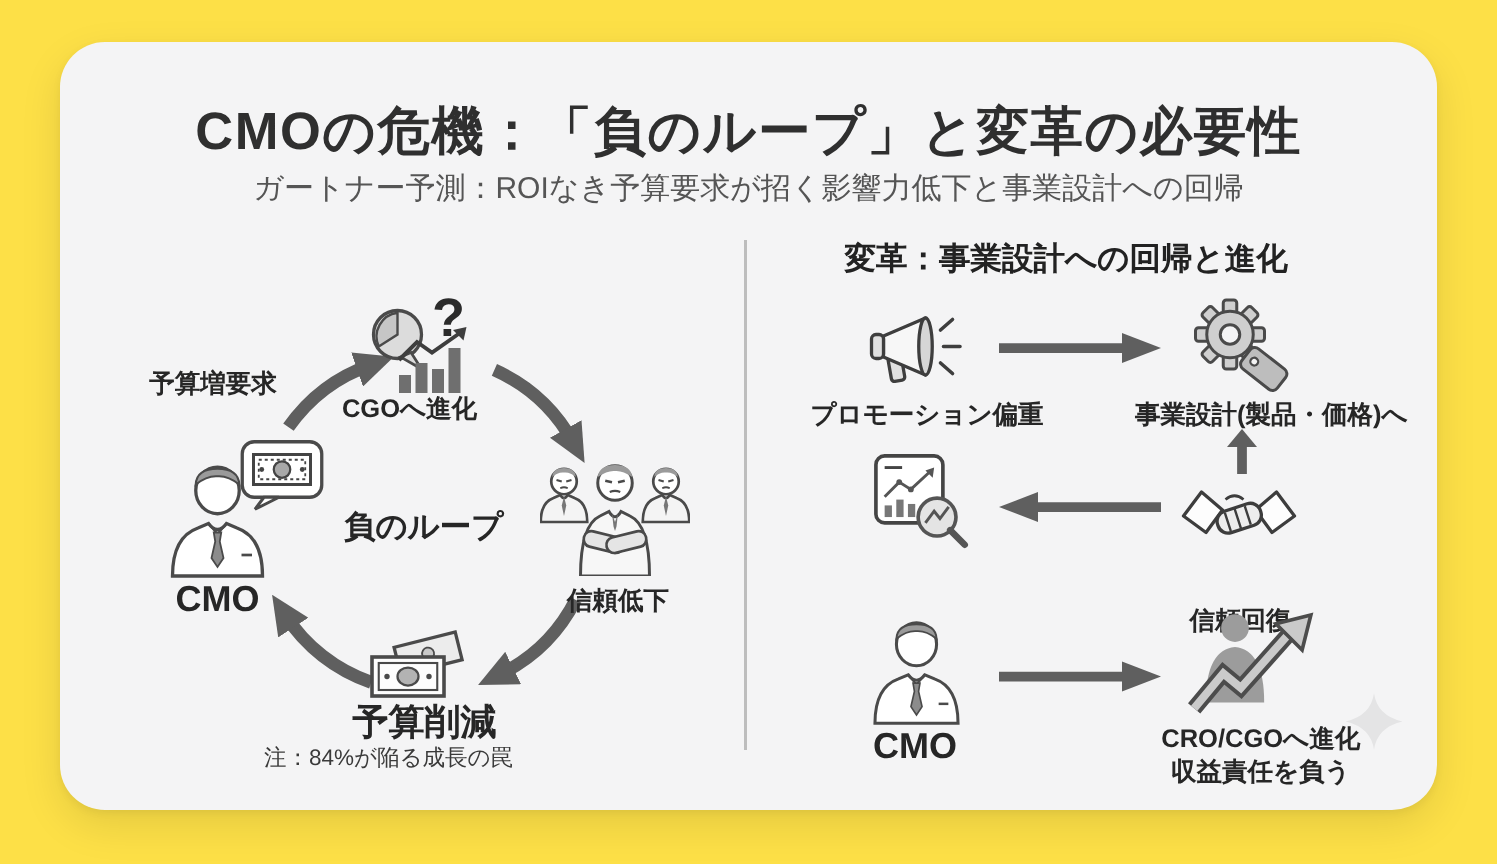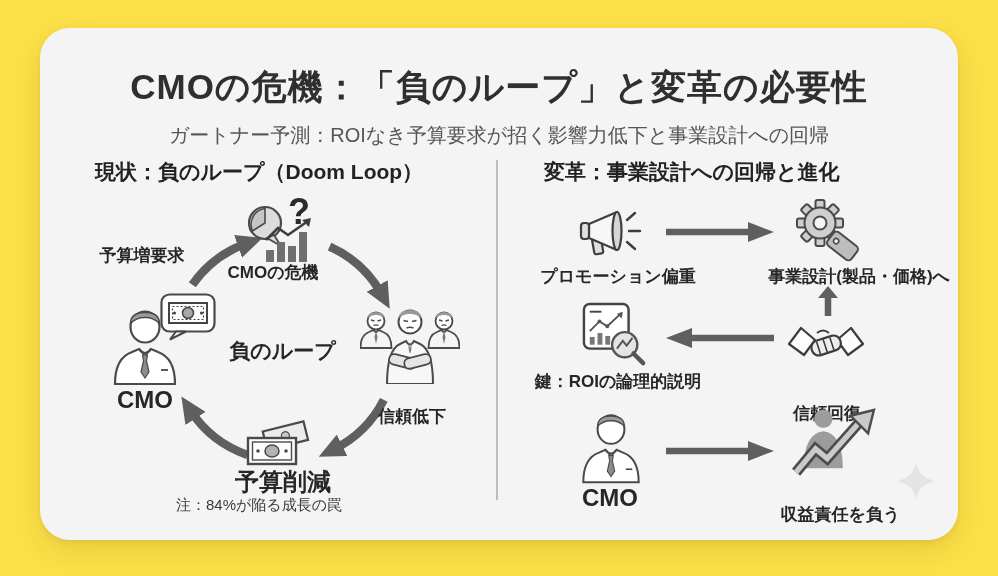--- a/index.html
+++ b/index.html
@@ -3,43 +3,42 @@
 <meta charset="utf-8">
 <style>
   html,body { margin:0; padding:0; background:#ffffff; }
   body { font-family:"Liberation Sans","DejaVu Sans",sans-serif; }
   .stage { position:relative; width:998px; height:576px; background:#fde047; overflow:hidden;padding-left:48px; }
   .abs { position:absolute; }
   .card { left:40px; top:28px; width:918px; height:512px; background:#f4f4f5;
           border-radius:30px; box-shadow:0 10px 28px rgba(0,0,0,.10), 0 2px 6px rgba(0,0,0,.05); }
   .title { left:40px; top:64px; width:918px; text-align:center; font-size:35px; font-weight:bold;
            color:#2f2f2f; letter-spacing:1px; }
-  .subtitle { left:40px; top:112px; width:918px; text-align:center; font-size:20px; color:#555555;margin-top:10px; }
+  .subtitle { left:40px; top:112px; width:918px; text-align:center; font-size:20px; color:#555555; }
   .col-header { font-size:21px; font-weight:bold; color:#222222; }
   .divider { left:496px; top:160px; width:2px; height:340px; background:#bdbdbd; }
   .lbl { font-weight:bold; color:#262626; text-align:center; font-size:17px; line-height:1.25; }
   .lbl-lg { font-size:24px; }
   .note { color:#3a3a3a; font-size:15px; text-align:left; }
   .center-label { font-size:21px; font-weight:bold; color:#262626; text-align:center; }
   .qmark { font-size:36px; font-weight:bold; color:#2b2b2b; line-height:1; }
   svg { display:block; }
   .sparkle { opacity:.06; }
 </style>
 </head>
 <body>
 
 <div class="stage">
 
   <div class="abs card"></div>
 
   <div class="abs title">CMOの危機：「負のループ」と変革の必要性</div>
   <div class="abs subtitle">ガートナー予測：ROIなき予算要求が招く影響力低下と事業設計への回帰</div>
 
-  <div class="abs col-header" style="left:95px; top:158px;">現状：負のループ（Doom Loop）</div>
-  <div class="abs col-header" style="left:544px; top:158px;">変革：事業設計への回帰と進化</div>
+  <div class="abs col-header" style="left:563px; top:158px;">変革：事業設計への回帰と進化</div>
   <div class="abs divider"></div>
 
   <svg class="abs" style="left:150px; top:195px;" width="300" height="320" viewBox="0 0 300 320">
     <defs>
       <marker id="ah" markerUnits="userSpaceOnUse" markerWidth="26" markerHeight="24" refX="10" refY="12" orient="auto">
         <path d="M0 0 L26 12 L0 24 Z" fill="#5f5f5f"></path>
       </marker>
     </defs>
     <g stroke="#5f5f5f" stroke-width="8.5" fill="none">
       <path d="M42.3 89.8 A112 112 0 0 1 97.5 48.1" marker-end="url(#ah)"></path>
@@ -56,21 +55,21 @@
   </svg>
   <div class="abs qmark" style="left:288px; top:194px;">?</div>
   <svg class="abs" style="left:264px; top:218px;" width="52" height="46" viewBox="0 0 52 46">
     <rect x="2" y="32" width="8" height="12" fill="#6f6f6f"></rect>
     <rect x="13" y="24" width="8" height="20" fill="#6f6f6f"></rect>
     <rect x="24" y="28" width="8" height="16" fill="#6f6f6f"></rect>
     <rect x="35" y="14" width="8" height="30" fill="#6f6f6f"></rect>
     <polyline points="2,22 14,10 24,17 44,3" stroke="#3e3e3e" stroke-width="2.6" fill="none"></polyline>
     <path d="M38 2 L47 0 L45 9 Z" fill="#3e3e3e"></path>
   </svg>
-  <div class="abs lbl" style="left:193px; top:262px; width:160px;">CMOの危機</div>
+  <div class="abs lbl" style="left:193px; top:262px; width:160px;">CGOへ進化</div>
 
   <div class="abs center-label" style="left:225px; top:337px; width:115px;">負のループ</div>
 
   <div class="abs lbl" style="left:77px; top:245px; width:130px;">予算増要求</div>
 
   <svg class="abs" style="left:360px; top:304px;" width="100" height="80" viewBox="0 0 100 80">
     <g id="sidep">
       <path d="M0.5 44 Q0.5 31 9 28 L13.5 26 Q16 30 18.5 26 L23 28 Q31.5 31 31.5 44 Z" fill="#f4f4f4" stroke="#4a4a4a" stroke-width="1.8"></path>
       <circle cx="16" cy="17" r="8.5" fill="#ffffff" stroke="#4a4a4a" stroke-width="1.8"></circle>
       <path d="M8 14 Q8.5 8 16 8 Q23.5 8 24 14 Q20 10.5 16 11 Q12 10.5 8 14 Z" fill="#9a9a9a"></path>
@@ -81,21 +80,21 @@
     <use href="#sidep" x="68"></use>
     <path d="M27 80 Q27 46 40 40 L46 37 Q50 44 54 37 L60 40 Q73 46 73 80 Z" fill="#f7f7f7" stroke="#4a4a4a" stroke-width="2"></path>
     <circle cx="50" cy="18" r="11.5" fill="#ffffff" stroke="#4a4a4a" stroke-width="2"></circle>
     <path d="M38.5 14 Q39.5 6 50 6 Q60.5 6 61.5 14 Q55 9.5 50 10 Q45 9.5 38.5 14 Z" fill="#9a9a9a"></path>
     <path d="M43.5 16.5 L48 17.5 M56.5 16.5 L52 17.5" stroke="#4a4a4a" stroke-width="1.7"></path>
     <path d="M46.5 24 Q50 22.5 53.5 24" fill="none" stroke="#4a4a4a" stroke-width="1.4"></path>
     <path d="M48 38 L50 44 L52 38 L51 47 L50 50 L49 47 Z" fill="#777777"></path>
     <rect x="29" y="52" width="27" height="10.5" rx="5" transform="rotate(14 42 57)" fill="#e5e5e5" stroke="#4a4a4a" stroke-width="1.8"></rect>
     <rect x="44" y="52" width="27" height="10.5" rx="5" transform="rotate(-14 58 57)" fill="#e5e5e5" stroke="#4a4a4a" stroke-width="1.8"></rect>
   </svg>
-  <div class="abs lbl" style="left:352px; top:406px; width:120px;">信頼低下</div>
+  <div class="abs lbl" style="left:352px; top:392px; width:120px;font-family:Liberation Mono, monospace;">信頼低下</div>
 
   <svg class="abs" style="left:246px; top:420px;" width="66" height="52" viewBox="0 0 66 52">
     <g transform="rotate(-14 40 14)">
       <rect x="18" y="6" width="42" height="19" fill="#ececec" stroke="#4a4a4a" stroke-width="2.2"></rect>
       <circle cx="39" cy="15.5" r="4" fill="#c9c9c9" stroke="#4a4a4a" stroke-width="1.2"></circle>
     </g>
     <rect x="2" y="18" width="48" height="26" fill="#fdfdfd" stroke="#4a4a4a" stroke-width="2.4"></rect>
     <rect x="6.5" y="22" width="39" height="18" fill="none" stroke="#4a4a4a" stroke-width="1.4"></rect>
     <ellipse cx="26" cy="31" rx="7" ry="6" fill="#b3b3b3" stroke="#4a4a4a" stroke-width="1.5"></ellipse>
     <circle cx="12" cy="31" r="1.8" fill="#4a4a4a"></circle>
@@ -144,21 +143,21 @@
       <rect x="25.5" y="3" width="9" height="46" rx="2" transform="rotate(135 30 26)"></rect>
       <circle cx="30" cy="26" r="15.5"></circle>
       <circle cx="30" cy="26" r="6.5" fill="#f4f4f5"></circle>
     </g>
     <g transform="rotate(38 52 48)">
       <rect x="38" y="40" width="30" height="17" rx="4" fill="#bdbdbd" stroke="#4a4a4a" stroke-width="2"></rect>
       <circle cx="45" cy="48.5" r="2.6" fill="#f2f2f2" stroke="#4a4a4a" stroke-width="1.5"></circle>
     </g>
   </svg>
   <div class="abs lbl" style="left:530px; top:266px; width:176px;">プロモーション偏重</div>
-  <div class="abs lbl" style="left:745px; top:266px; width:205px;text-align:right;">事業設計(製品・価格)へ</div>
+  <div class="abs lbl" style="left:745px; top:266px; width:205px;">事業設計(製品・価格)へ</div>
 
   <svg class="abs" style="left:582px; top:302px;" width="66" height="66" viewBox="0 0 68 68">
     <rect x="2" y="2" width="46" height="46" rx="6" fill="#ffffff" stroke="#444444" stroke-width="2.5"></rect>
     <line x1="8" y1="10" x2="20" y2="10" stroke="#444444" stroke-width="2"></line>
     <polyline points="8,30 18,20 26,25 40,12" stroke="#555555" stroke-width="2" fill="none"></polyline>
     <circle cx="18" cy="20" r="2" fill="#555555"></circle>
       <circle cx="26" cy="25" r="2" fill="#555555"></circle>
     <path d="M36 12 L42 10 L41 17 Z" fill="#555555"></path>
     <rect x="8" y="36" width="5" height="8" fill="#777777"></rect>
     <rect x="16" y="32" width="5" height="12" fill="#777777"></rect>
@@ -179,21 +178,20 @@
     <g stroke="#3d3d3d" stroke-width="2.2" fill="#fdfdfd" stroke-linejoin="round">
       <path d="M2 26 L14 10 L28 22 L17 37 Z"></path>
       <path d="M76 26 L64 10 L50 22 L61 37 Z"></path>
       <g transform="rotate(-18 39 27)">
         <rect x="24" y="20" width="30" height="15" rx="7" fill="#ededed"></rect>
         <path d="M31 21 L31 34 M38 20.5 L38 35 M45 21 L45 34" stroke-width="1.6" fill="none"></path>
       </g>
       <path d="M30 15 Q36 10 42 15" fill="none" stroke-width="1.8"></path>
     </g>
   </svg>
-  <div class="abs lbl" style="left:528px; top:371px; width:180px;">鍵：ROIの論理的説明</div>
   <div class="abs lbl" style="left:767px; top:371px; width:120px;margin-top:32px;">信頼回復</div>
 
   <svg class="abs" style="left:580px; top:412px;" width="62" height="72" viewBox="0 0 66 78">
     <ellipse cx="33" cy="19" rx="14.5" ry="15.5" fill="#ffffff" stroke="#4a4a4a" stroke-width="2.2"></ellipse>
     <path d="M18.5 15 Q19 4.5 33 4.5 Q47 4.5 47.5 15 Q40 9 33 9.5 Q26 9 18.5 15 Z" fill="#9a9a9a" stroke="#4a4a4a" stroke-width="1.4"></path>
     <path d="M3 76 Q3 50 20 44 L27 41 Q33 49 39 41 L46 44 Q63 50 63 76 Z" fill="#ffffff" stroke="#4a4a4a" stroke-width="2.2"></path>
     <path d="M27 41 L33 48 L39 41" fill="none" stroke="#4a4a4a" stroke-width="1.6"></path>
     <path d="M30.5 47 L35.5 47 L34.5 53 L37 64 L33 70 L29 64 L31.5 53 Z" fill="#8c8c8c" stroke="#4a4a4a" stroke-width="1.2"></path>
     <path d="M49 62 L56 62" stroke="#4a4a4a" stroke-width="1.8"></path>
   </svg>
@@ -202,19 +200,20 @@
     <polygon points="84,2 110,12 84,22" fill="#5f5f5f"></polygon>
   </svg>
   <svg class="abs" style="left:792px; top:408px;" width="86" height="72" viewBox="0 0 88 74">
     <circle cx="32" cy="11" r="9.5" fill="#9c9c9c"></circle>
     <path d="M12 62 Q12 26 32 24 Q52 26 52 62 Z" fill="#9c9c9c"></path>
     <polyline points="4,66 24,42 36,52 68,16" stroke="#4c4c4c" stroke-width="11" fill="none"></polyline>
     <polyline points="4,66 24,42 36,52 68,16" stroke="#cacaca" stroke-width="5.5" fill="none"></polyline>
     <polygon points="60,8 84,2 78,26" fill="#cacaca" stroke="#4c4c4c" stroke-width="2.5"></polygon>
   </svg>
   <div class="abs lbl lbl-lg" style="left:560px; top:483px; width:100px;">CMO</div>
+  <div class="abs lbl" style="left:758px; top:482px; width:165px;">CRO/CGOへ進化</div>
   <div class="abs lbl" style="left:758px; top:504px; width:165px;">収益責任を負う</div>
 
   <svg class="abs sparkle" style="left:897px; top:462px;" width="38" height="38" viewBox="0 0 38 38">
     <path d="M19 0 Q21 15 38 19 Q21 23 19 38 Q17 23 0 19 Q17 15 19 0 Z" fill="#000000"></path>
   </svg>
 
 </div>
 
 </body></html>

